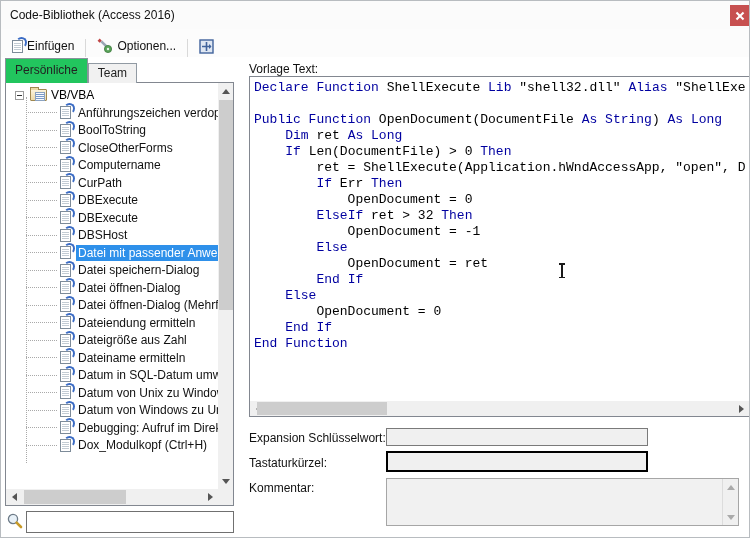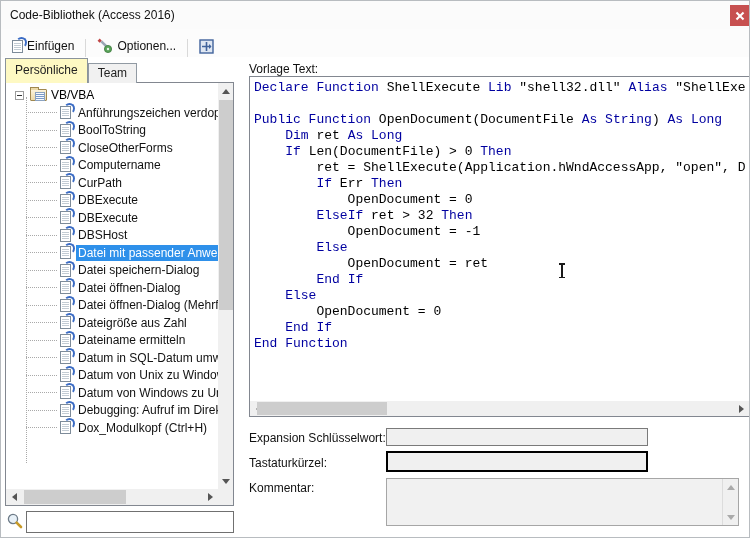--- a/index.html
+++ b/index.html
@@ -25,21 +25,21 @@
   .tb-sep{width:1px;height:18px;background:#d9d9d9;margin:0 4px;}
 
   
   .page-icon{position:relative;display:inline-block;width:11px;height:13px;background:#fff;border:1px solid #7d8b99;flex:0 0 auto;}
   .page-icon::before{content:"";position:absolute;left:1px;top:2px;width:7px;height:1px;box-shadow:0 2px 0 #c3ccd4,0 4px 0 #c3ccd4,0 6px 0 #c3ccd4;background:#c3ccd4;}
   .page-icon::after{content:"";position:absolute;top:-4px;right:-5px;width:7px;height:7px;border:2px solid #3a6bc4;border-bottom-color:transparent;border-left-color:transparent;border-radius:50%;}
 
   
   .tabs{position:absolute;left:4px;top:57px;height:25px;display:flex;align-items:flex-end;z-index:3;}
   .tab{border:1px solid #919aa3;border-bottom:none;background:#f1f1f1;padding:0 9px;height:20px;line-height:19px;font-size:12px;color:#222;cursor:pointer;}
-  .tab.active{background:#fef9c3;height:25px;line-height:23px;border-color:#8a939c;position:relative;z-index:4;}
+  .tab.active{background:#22c55e;height:25px;line-height:23px;border-color:#8a939c;position:relative;z-index:4;}
 
   
   .tree{position:absolute;left:4px;top:81px;width:229px;height:424px;background:#fff;border:1px solid #828790;overflow:hidden;text-align:center;}
   .tree-inner{position:absolute;left:0;top:0;width:212px;height:406px;overflow:hidden;}
   .tree-vline{position:absolute;left:20px;top:14px;height:366px;border-left:1px dotted #a9a9a9;}
   .tree-root-row{position:relative;display:flex;align-items:center;height:18px;margin-top:3px;padding-left:9px;white-space:nowrap;cursor:default;}
   .expand-box{width:9px;height:9px;background:#fff;border:1px solid #9b9b9b;position:relative;flex:0 0 auto;}
   .expand-box::before{content:"";position:absolute;left:1px;top:3px;width:5px;height:1px;background:#333;}
   .folder-icon{position:relative;width:17px;height:12px;background:linear-gradient(#fbf3dc,#ecd9a8);border:1px solid #a08850;border-radius:1px;margin:0 4px 0 6px;flex:0 0 auto;}
   .folder-icon::before{content:"";position:absolute;top:-3px;left:-1px;width:7px;height:2px;background:#ecd9a8;border:1px solid #a08850;border-bottom:none;}
@@ -183,20 +183,24 @@
           <div class="tree-row">
             <span class="page-icon"></span>
             <span class="tree-label">Datei öffnen-Dialog</span>
           </div>
           <div class="tree-row">
             <span class="page-icon"></span>
             <span class="tree-label">Datei öffnen-Dialog (Mehrfac</span>
           </div>
           <div class="tree-row">
             <span class="page-icon"></span>
+            <span class="tree-label">Dateiendung ermitteln</span>
+          </div>
+          <div class="tree-row">
+            <span class="page-icon"></span>
             <span class="tree-label">Dateigröße aus Zahl</span>
           </div>
           <div class="tree-row">
             <span class="page-icon"></span>
             <span class="tree-label">Dateiname ermitteln</span>
           </div>
           <div class="tree-row">
             <span class="page-icon"></span>
             <span class="tree-label">Datum in SQL-Datum umwan</span>
           </div>

